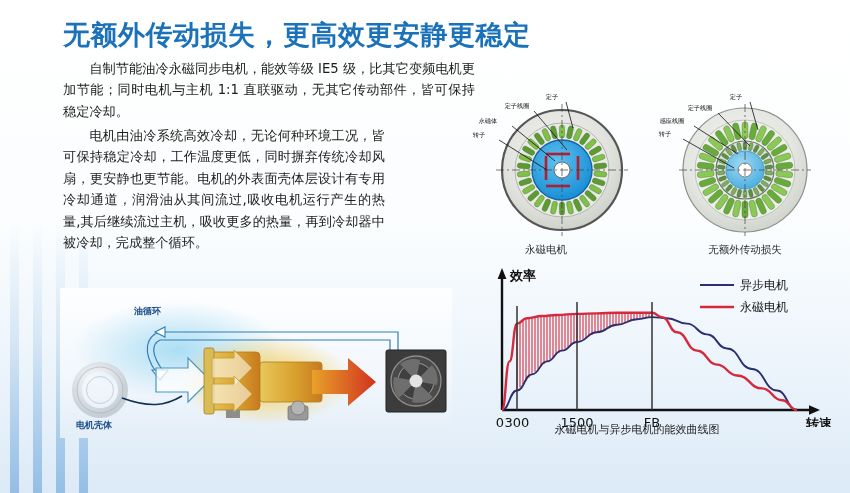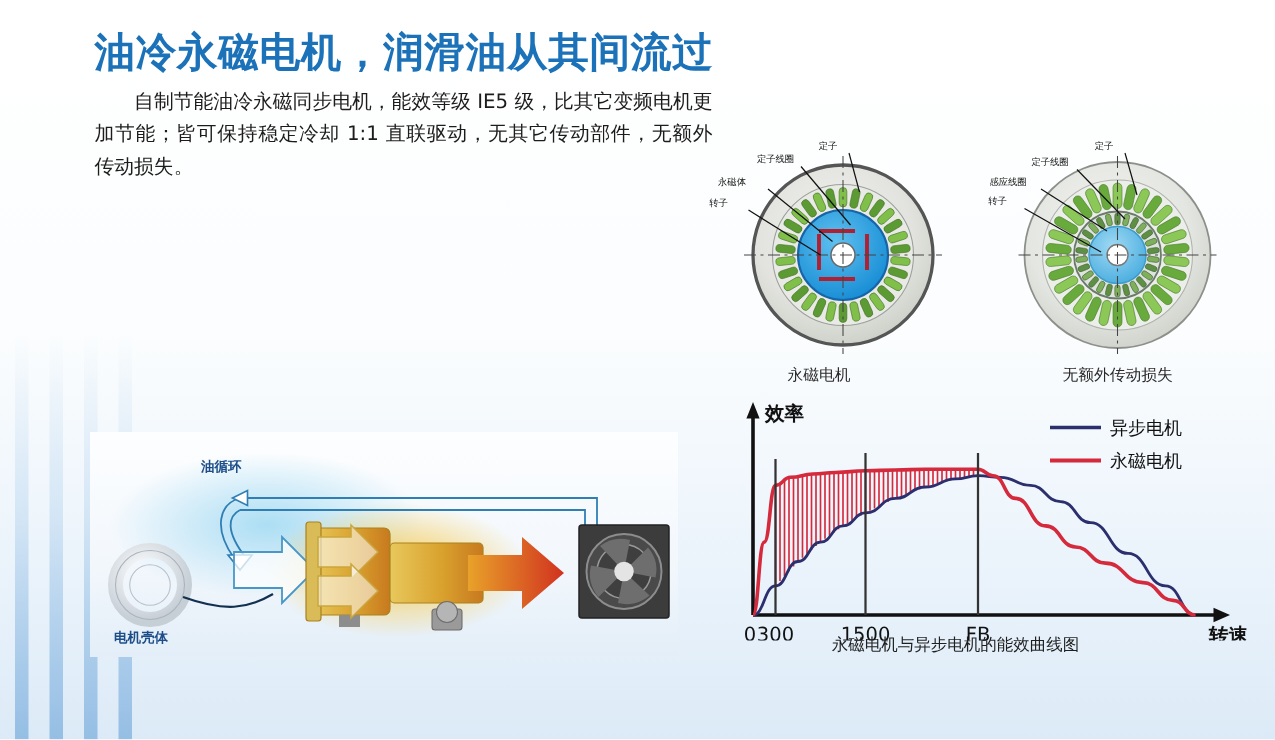--- a/index.html
+++ b/index.html
@@ -159,23 +159,24 @@
 
 <div id="slide">
 
   <div class="stripes">
     <div class="stripe s1"></div>
     <div class="stripe s2"></div>
     <div class="stripe s3"></div>
     <div class="stripe s4"></div>
   </div>
 
-  <div class="title">油冷永磁电机，润滑油从其间流过</div>
-
-  <div class="para p1">自制节能油冷永磁同步电机，能效等级 IE5 级，比其它变频电机更加节能；皆可保持稳定冷却 1:1 直联驱动，无其它传动部件，无额外传动损失。</div>
+  <div class="title">无额外传动损失，更高效更安静更稳定</div>
+
+  <div class="para p1">自制节能油冷永磁同步电机，能效等级 IE5 级，比其它变频电机更加节能；同时电机与主机 1:1 直联驱动，无其它传动部件，皆可保持稳定冷却。</div>
+  <div class="para p2">电机由油冷系统高效冷却，无论何种环境工况，皆可保持稳定冷却，工作温度更低，同时摒弃传统冷却风扇，更安静也更节能。电机的外表面壳体层设计有专用冷却通道，润滑油从其间流过,吸收电机运行产生的热量,其后继续流过主机，吸收更多的热量，再到冷却器中被冷却，完成整个循环。</div>
 
   <div class="diagrams">
 
     <div class="diag left">
       <svg width="190" height="160" viewBox="0 0 190 160">
         <defs>
           <radialGradient id="shellg" cx="45%" cy="38%" r="62%">
             <stop offset="0%" stop-color="#f2f2f0"></stop>
             <stop offset="70%" stop-color="#e2e3de"></stop>
             <stop offset="100%" stop-color="#cfd2cb"></stop>

